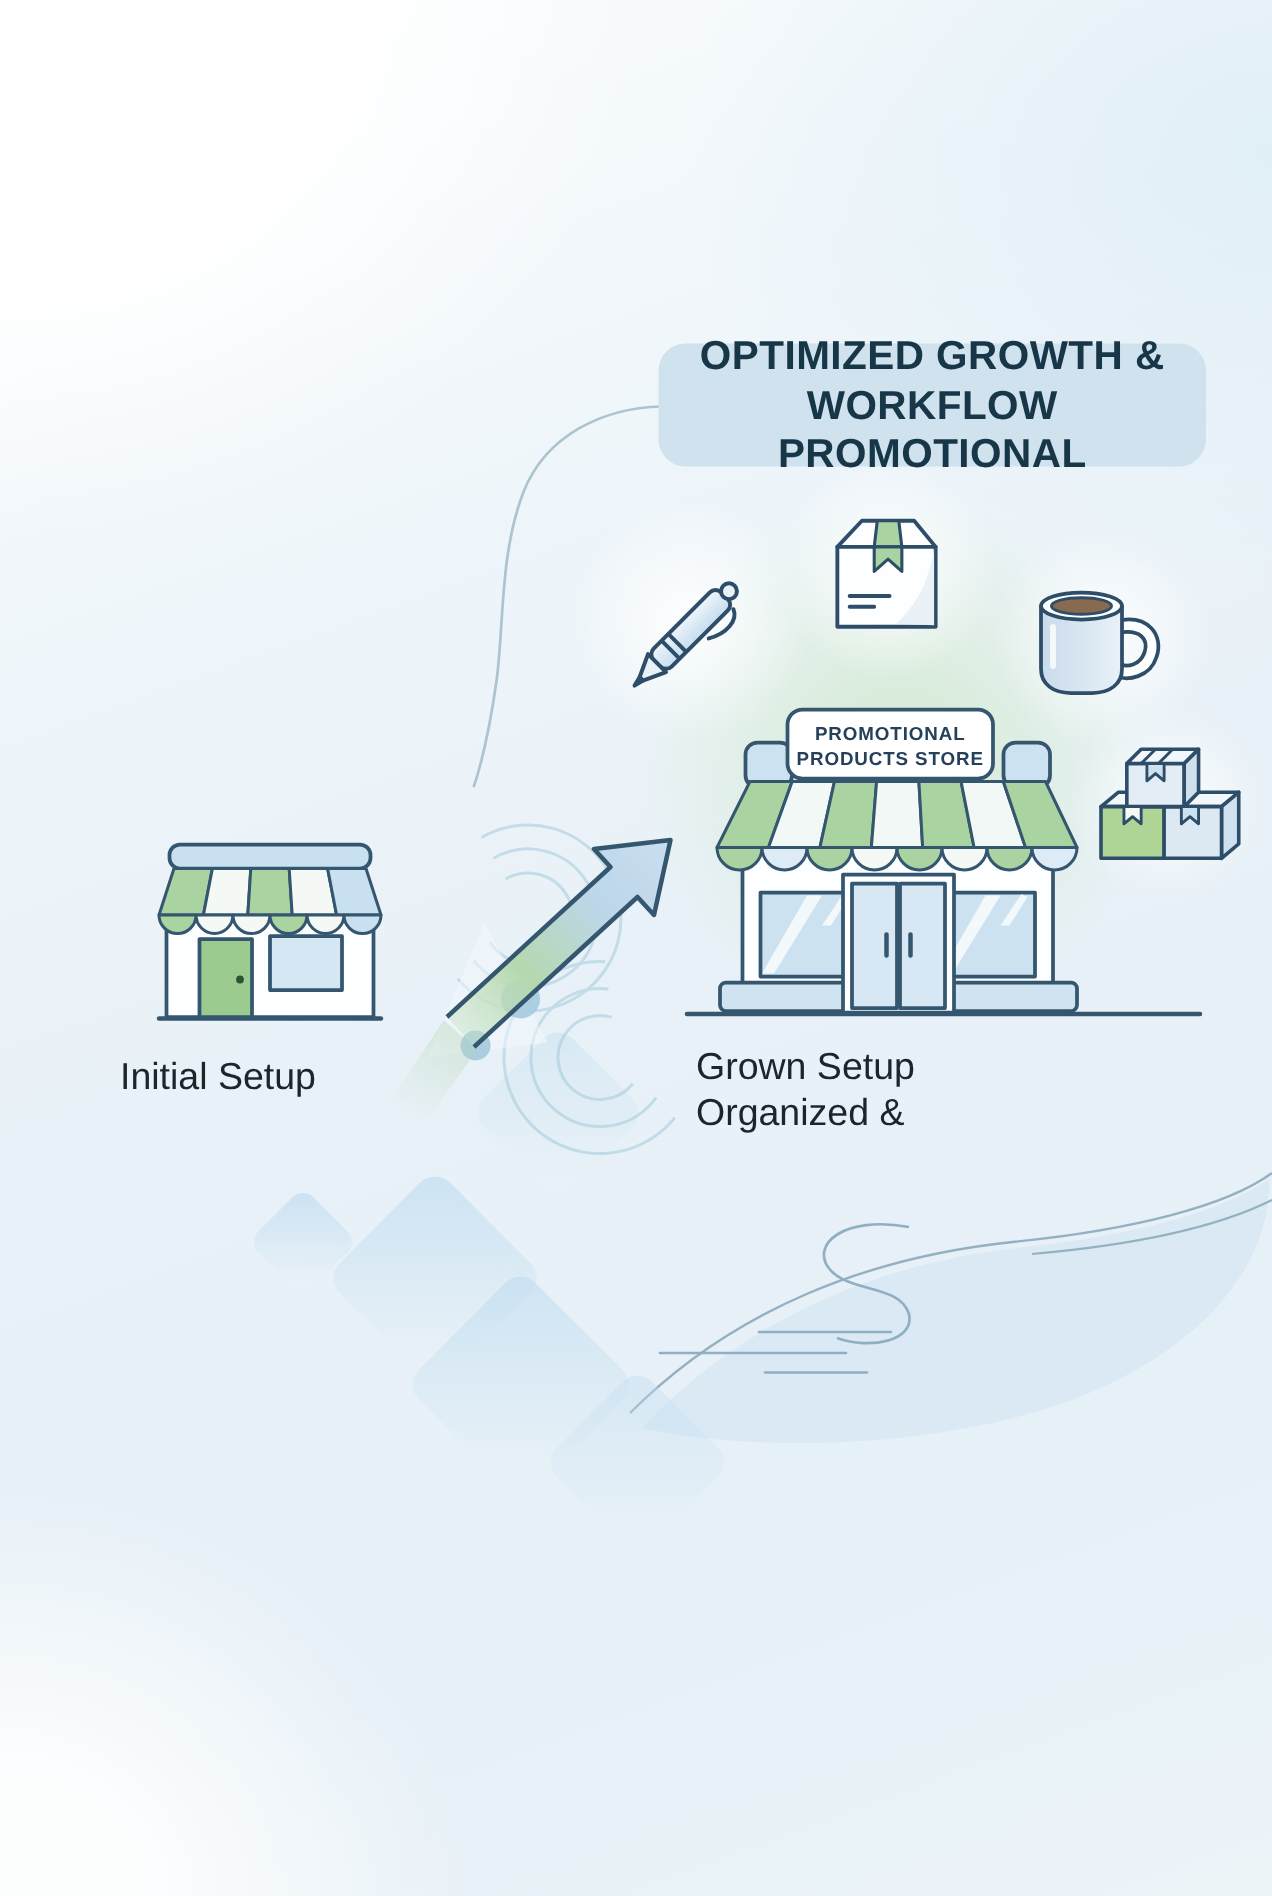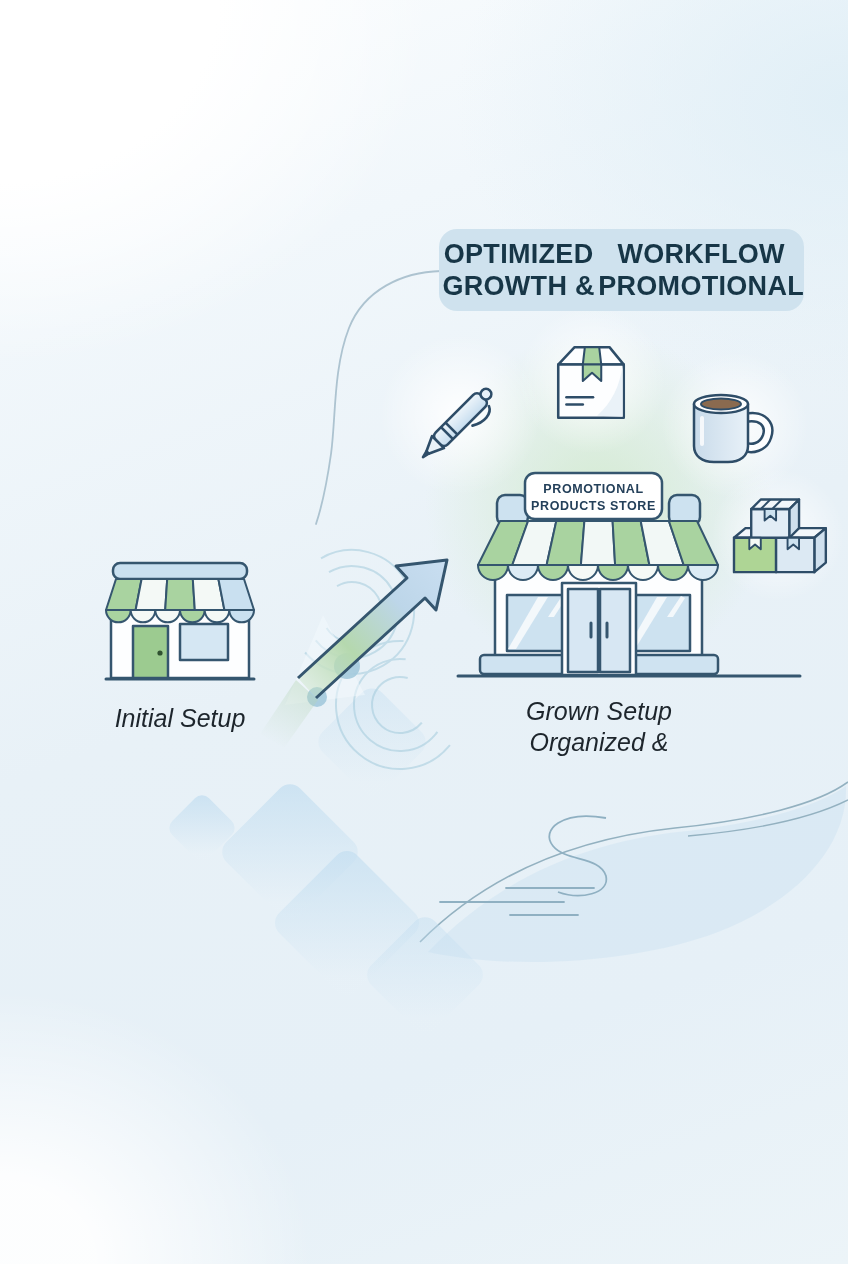--- a/index.html
+++ b/index.html
@@ -15,27 +15,27 @@
       radial-gradient(circle 240px at 598px 505px, rgba(208,233,203,0.85) 0%, rgba(208,233,203,0) 72%),
       radial-gradient(ellipse 620px 520px at 0% 0%, #ffffff 35%, rgba(255,255,255,0) 70%),
       radial-gradient(ellipse 480px 420px at 0% 100%, rgba(255,255,255,0.9) 20%, rgba(255,255,255,0) 65%),
       radial-gradient(ellipse 560px 420px at 100% 8%, rgba(223,238,246,0.9) 0%, rgba(223,238,246,0) 70%),
       linear-gradient(160deg, #fbfdfe 0%, #f1f7fb 22%, #e8f1f7 50%, #e6f0f7 78%, #ecf4f8 100%);
   }
   .abs { position:absolute; }
   .title-banner {
     left:439px; top:229px; width:365px; height:82px;
     background:#cfe2ee; border-radius:18px;
-    display:flex; flex-direction:row; align-items:center; justify-content:center;
+    display:flex; flex-direction:column; align-items:center; justify-content:center;
     font-weight:bold; font-size:27px; letter-spacing:.3px; line-height:1.2;
     color:#173647; text-align:center;
   }
   .stage-label {
-    position:absolute; text-align:center; font-size:25px; color:#1d252c;
-    font-weight:500; line-height:1.22;font-style:italic;
+    position:absolute; font-size:25px; color:#1d252c;
+    font-weight:500; line-height:1.22;
   }
   .label-initial { left:80px; top:703px; width:200px; }
   .label-grown   { left:464px; top:696px; width:270px; }
   .diamond {
     position:absolute; transform:rotate(45deg); border-radius:14px;
     background:linear-gradient(135deg, rgba(193,221,240,0.85) 0%, rgba(235,244,250,0.08) 85%);
   }
   .d1 { left:176px; top:802px; width:52px;  height:52px;  border-radius:10px; opacity:.9; }
   .d2 { left:238px; top:800px; width:104px; height:104px; opacity:.85; }
   .d3 { left:292px; top:868px; width:110px; height:110px; opacity:.8; }

